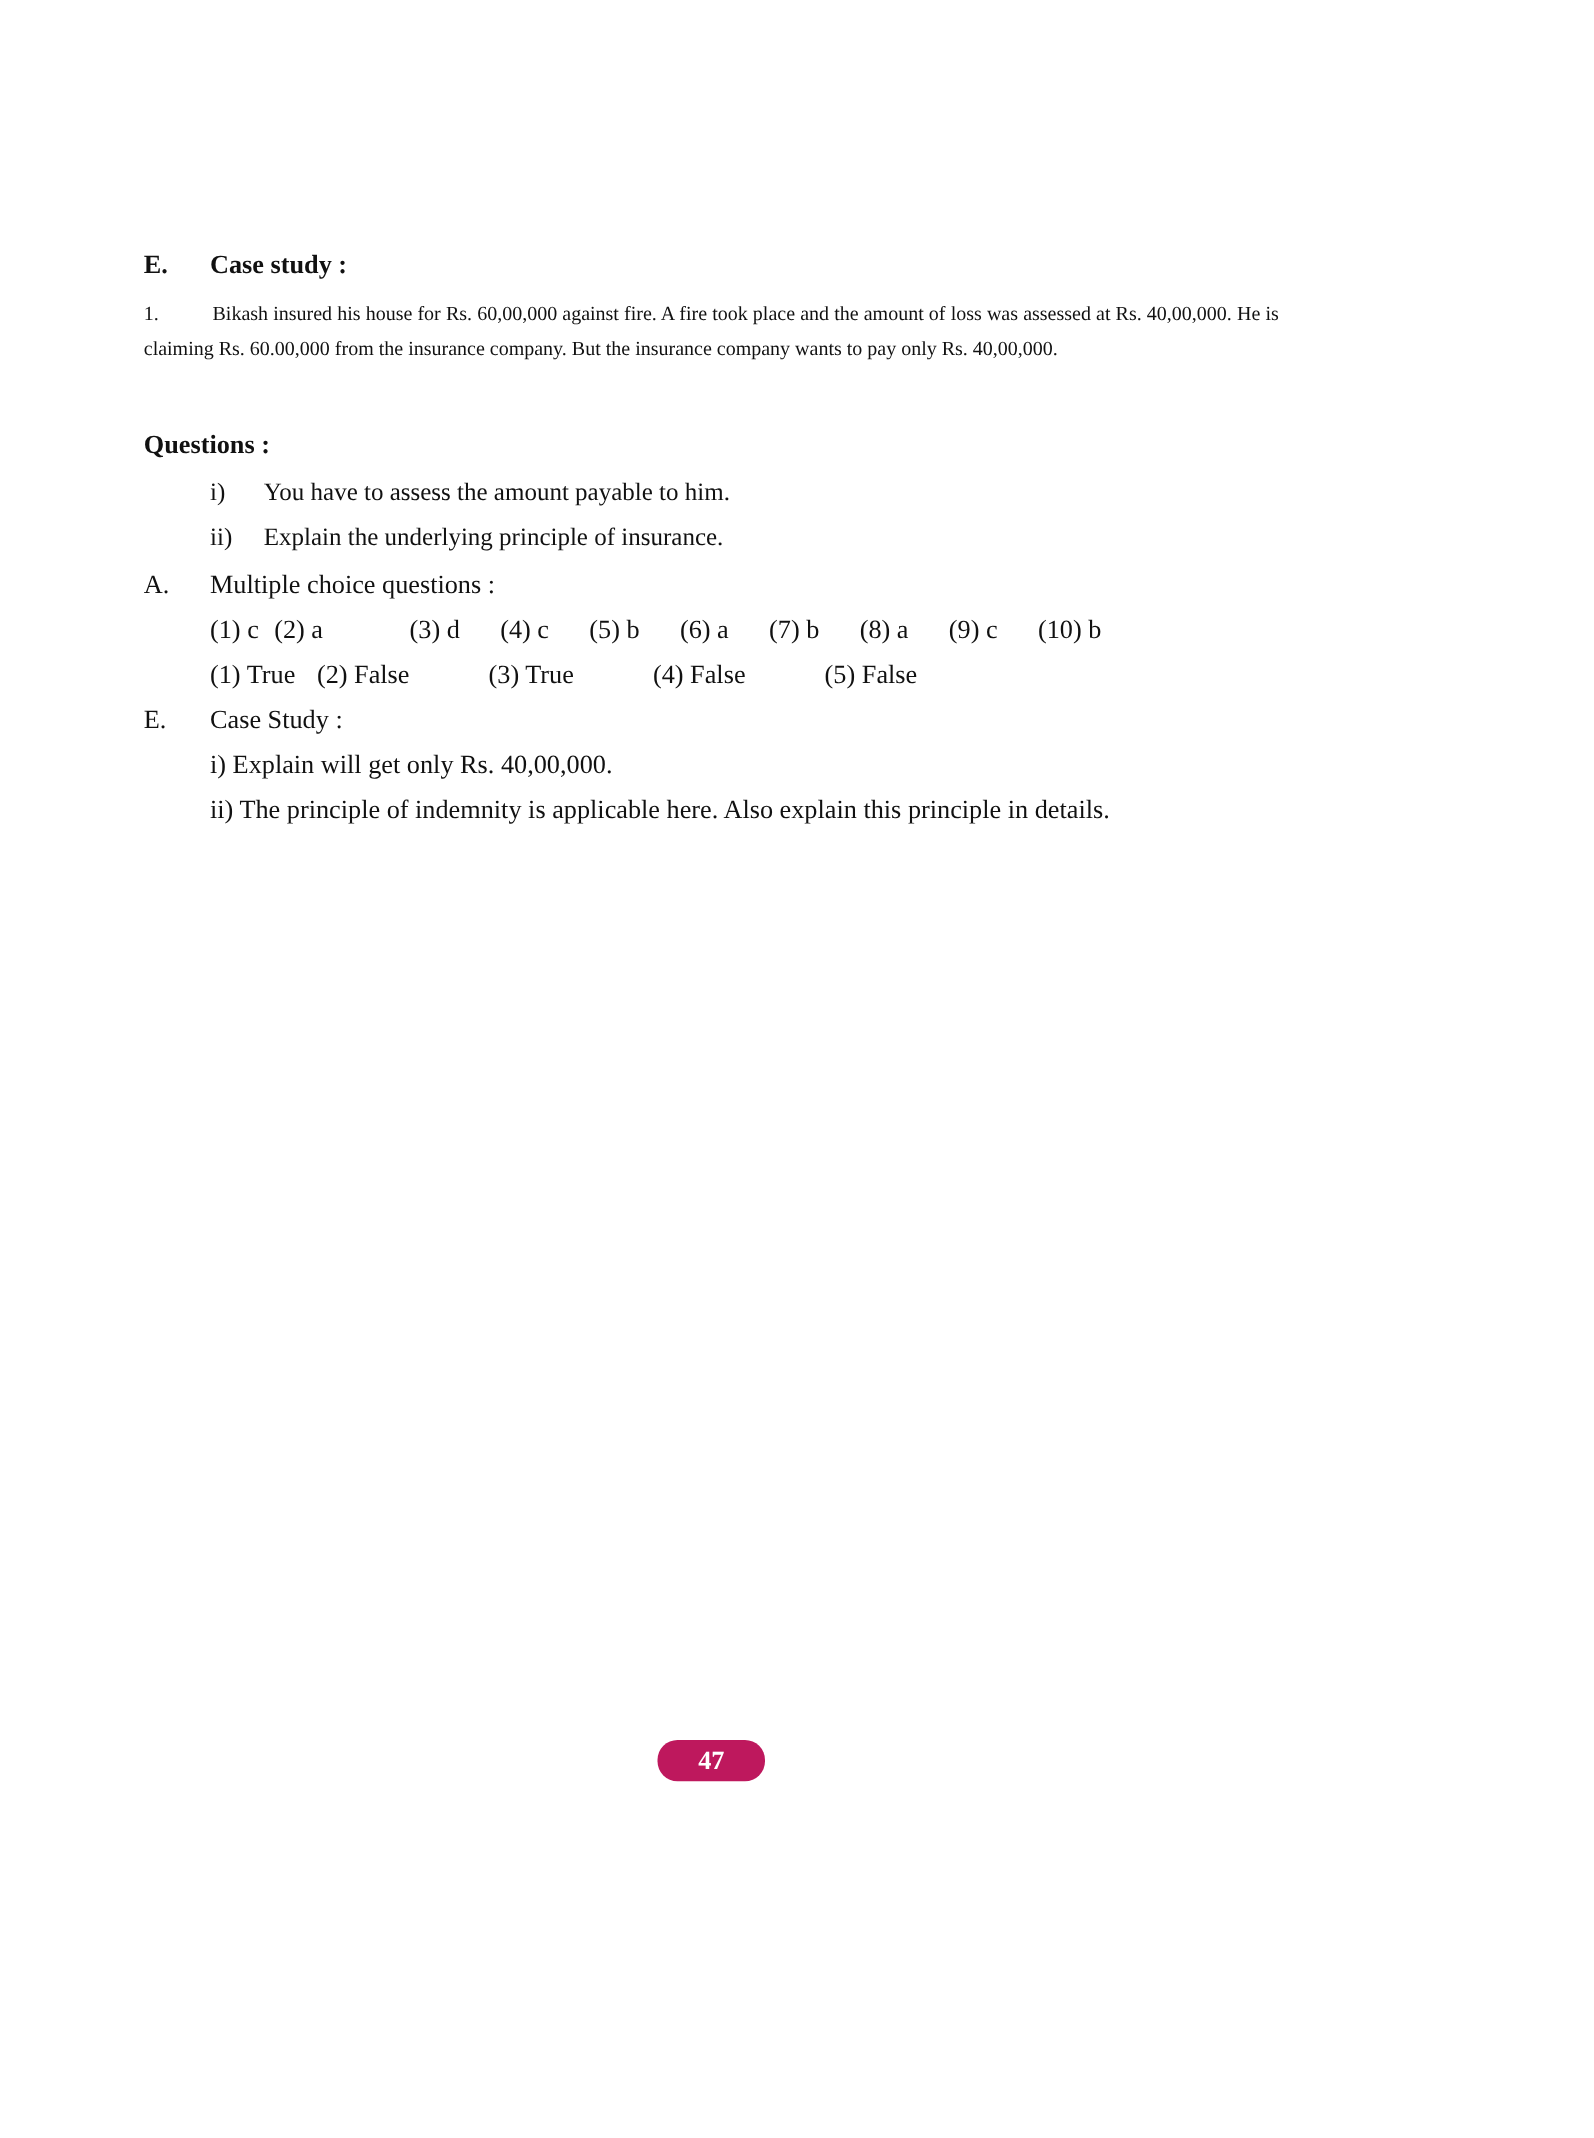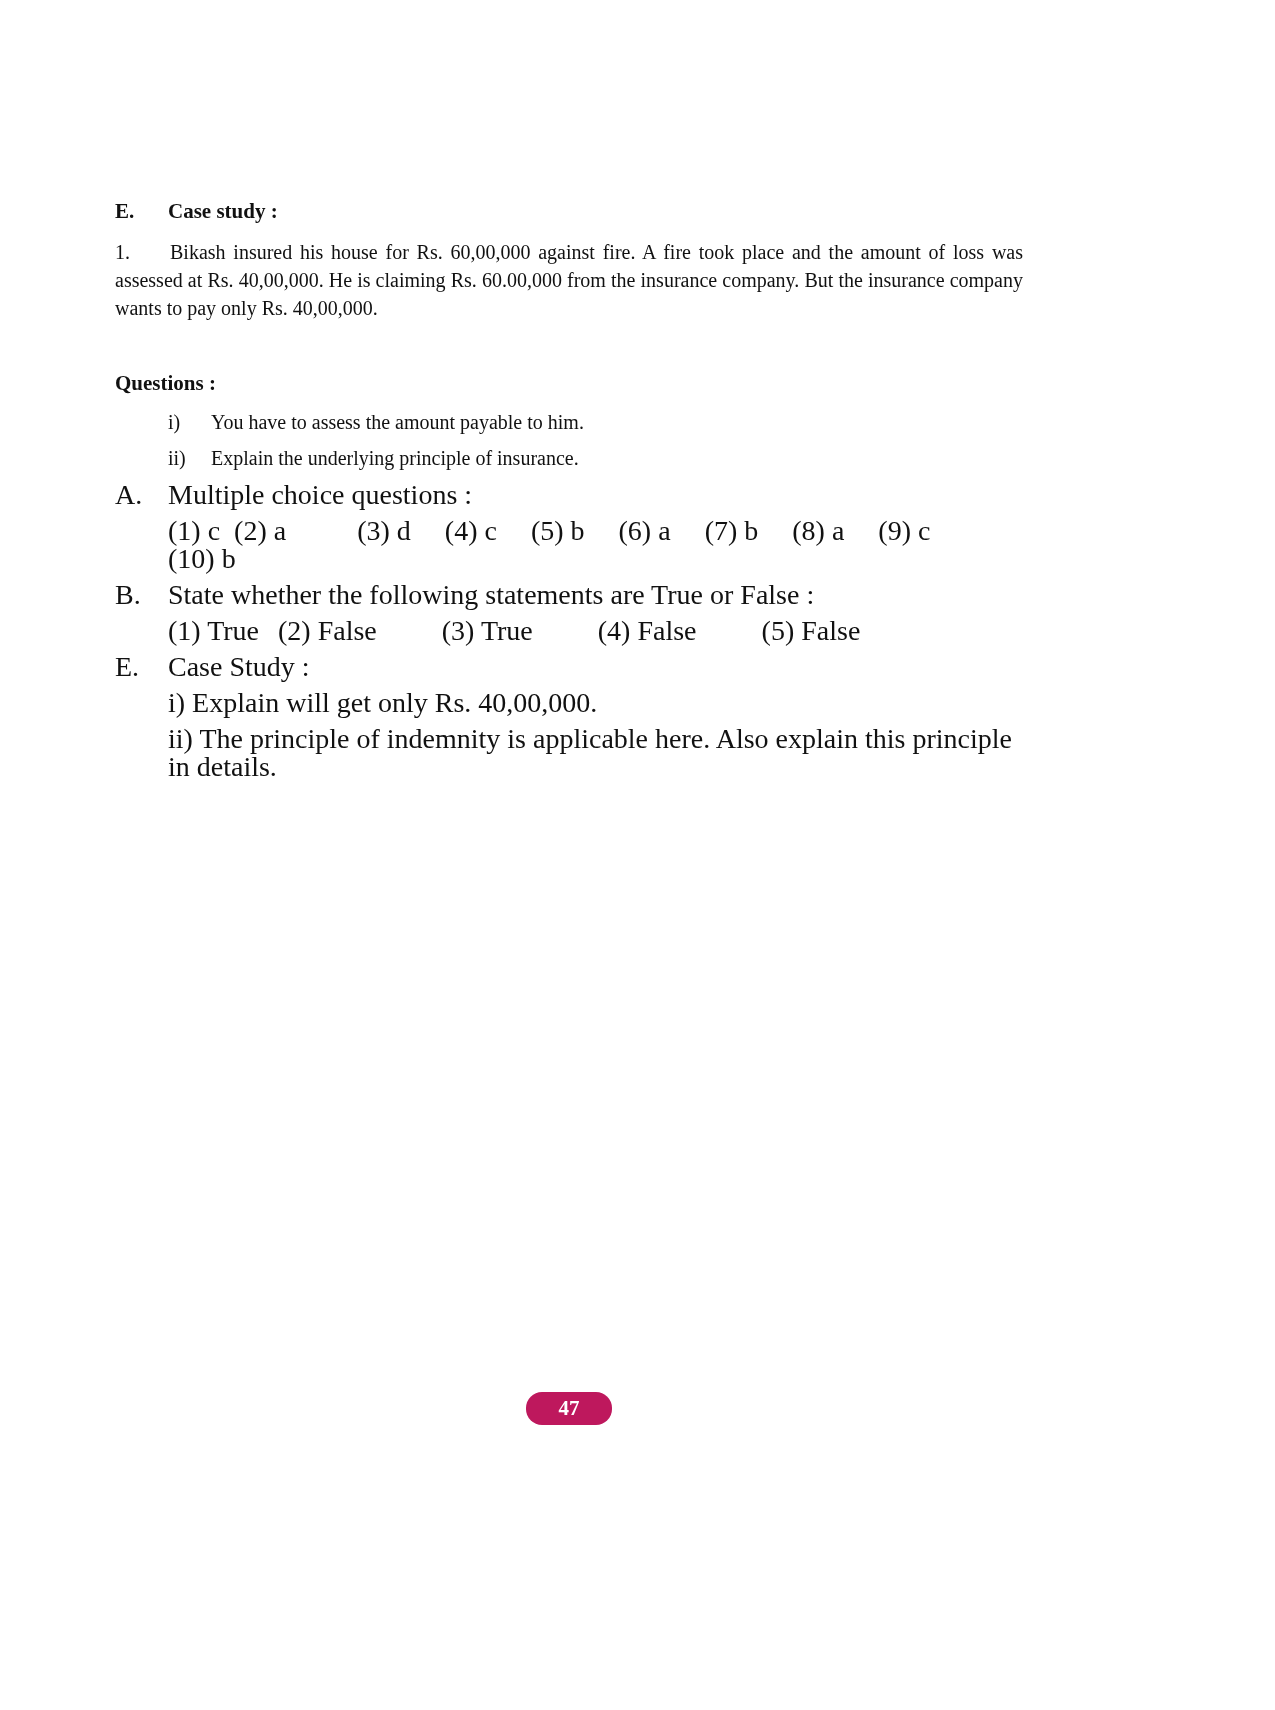--- a/index.html
+++ b/index.html
@@ -26,21 +26,21 @@
   }
 
   
   .cs-heading {
     font-size: 21px;
     font-weight: bold;
     line-height: 26px;
   }
   .cs-para {
     margin: 14px 0 0 0;
-    font-size: 20px;
+    font-size: 16px;
     line-height: 28px;
     text-align: justify;
   }
   .cs-para .item-num {
     display: inline-block;
     width: 55px;
   }
   .q-heading {
     margin-top: 48px;
     font-size: 21px;
@@ -63,21 +63,21 @@
   
   .as-title {
     margin-top: 82px;
     text-align: center;
     font-size: 21px;
     font-weight: bold;
     line-height: 28px;
   }
   .as-row {
     margin-top: 8px;
-    font-size: 28px;
+    font-size: 21px;
     line-height: 28px;
   }
   .as-row.first { margin-top: 9px; }
   .indent { margin-left: 53px; }
   .mcq span { margin-right: 27px; white-space: nowrap; }
   .mcq span:nth-child(1) { margin-right: 7px; }
   .mcq span:nth-child(2) { margin-right: 64px; }
   .mcq span:last-child { margin-right: 0; }
   .tf span { margin-right: 58px; white-space: nowrap; }
   .tf span:nth-child(1) { margin-right: 12px; }
@@ -141,23 +141,20 @@
       <span>(3) d</span>
       <span>(4) c</span>
       <span>(5) b</span>
       <span>(6) a</span>
       <span>(7) b</span>
       <span>(8) a</span>
       <span>(9) c</span>
       <span>(10) b</span>
     </div>
 
-    <div class="as-row">
-      <span class="label">B.</span><span>State whether the following statements are True or False :</span>
-    </div>
 
     <div class="as-row indent tf">
       <span>(1) True</span>
       <span>(2) False</span>
       <span>(3) True</span>
       <span>(4) False</span>
       <span>(5) False</span>
     </div>
 
     <div class="as-row">

